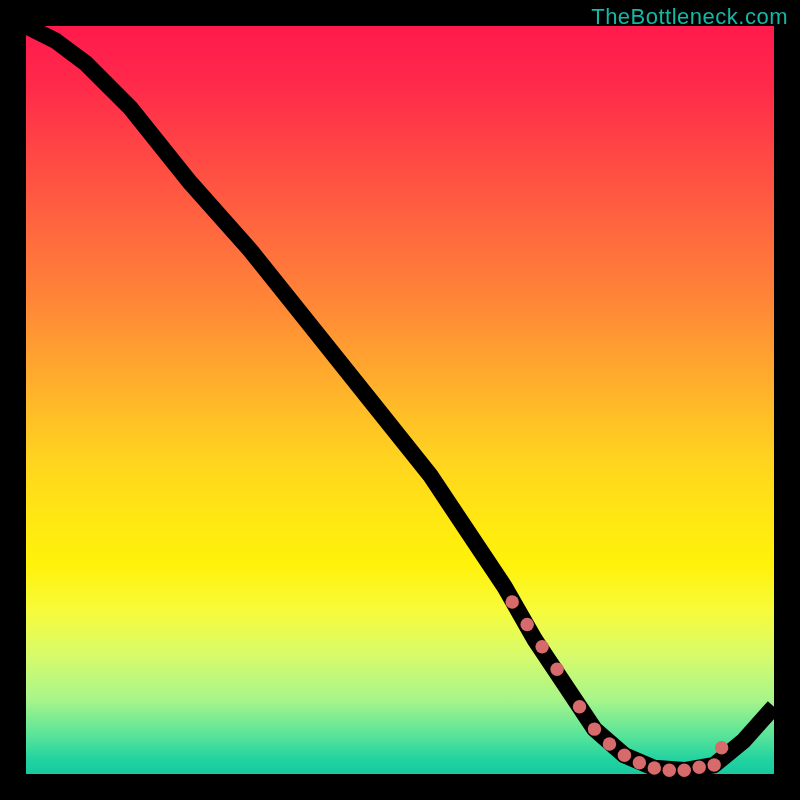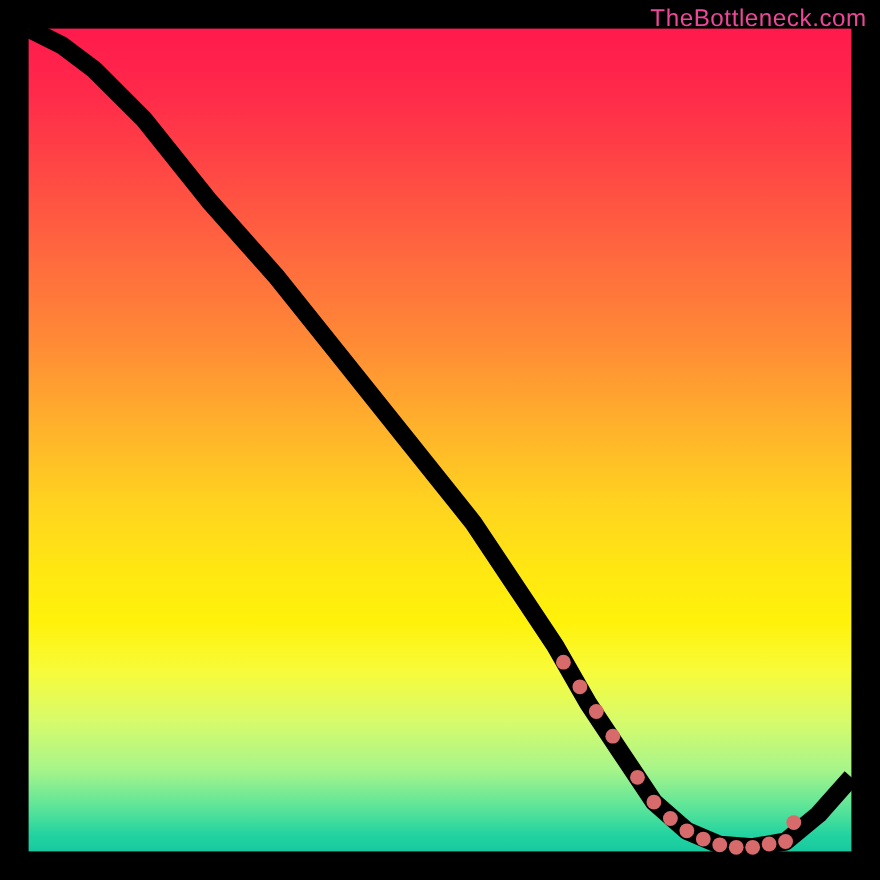--- a/index.html
+++ b/index.html
@@ -8,21 +8,21 @@
     height: 800px;
     background: #000;
     position: relative;
     font-family: Arial, sans-serif;
     overflow: hidden;
   }
   .attribution {
     position: absolute;
     top: 4px;
     right: 12px;
-    color: #ec4899;
+    color: #14b8a6;
     font-size: 22px;
     letter-spacing: 0.5px;
     z-index: 10;
   }
   .plot-area {
     position: absolute;
     
     left: 26px;
     top: 26px;
     width: 748px;

